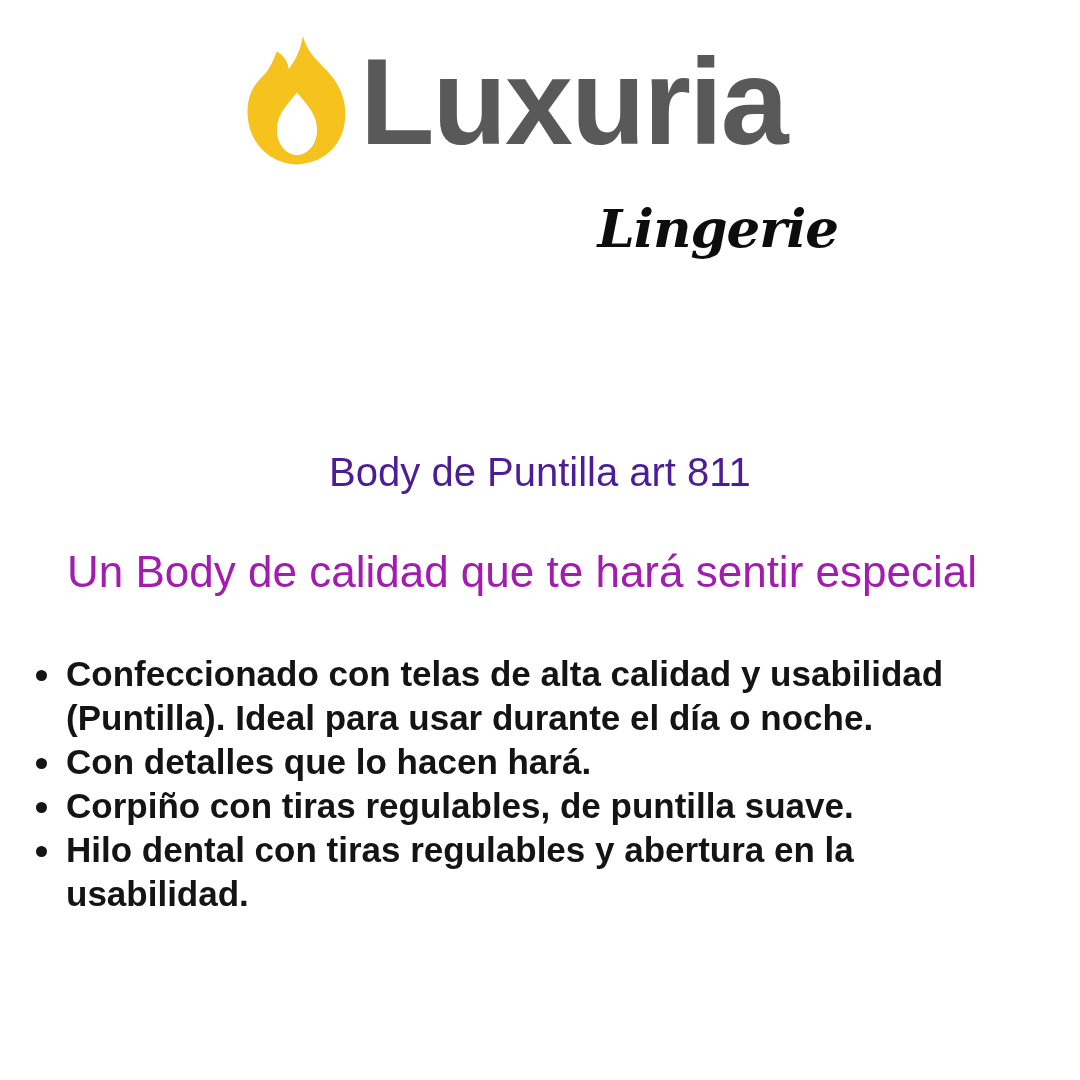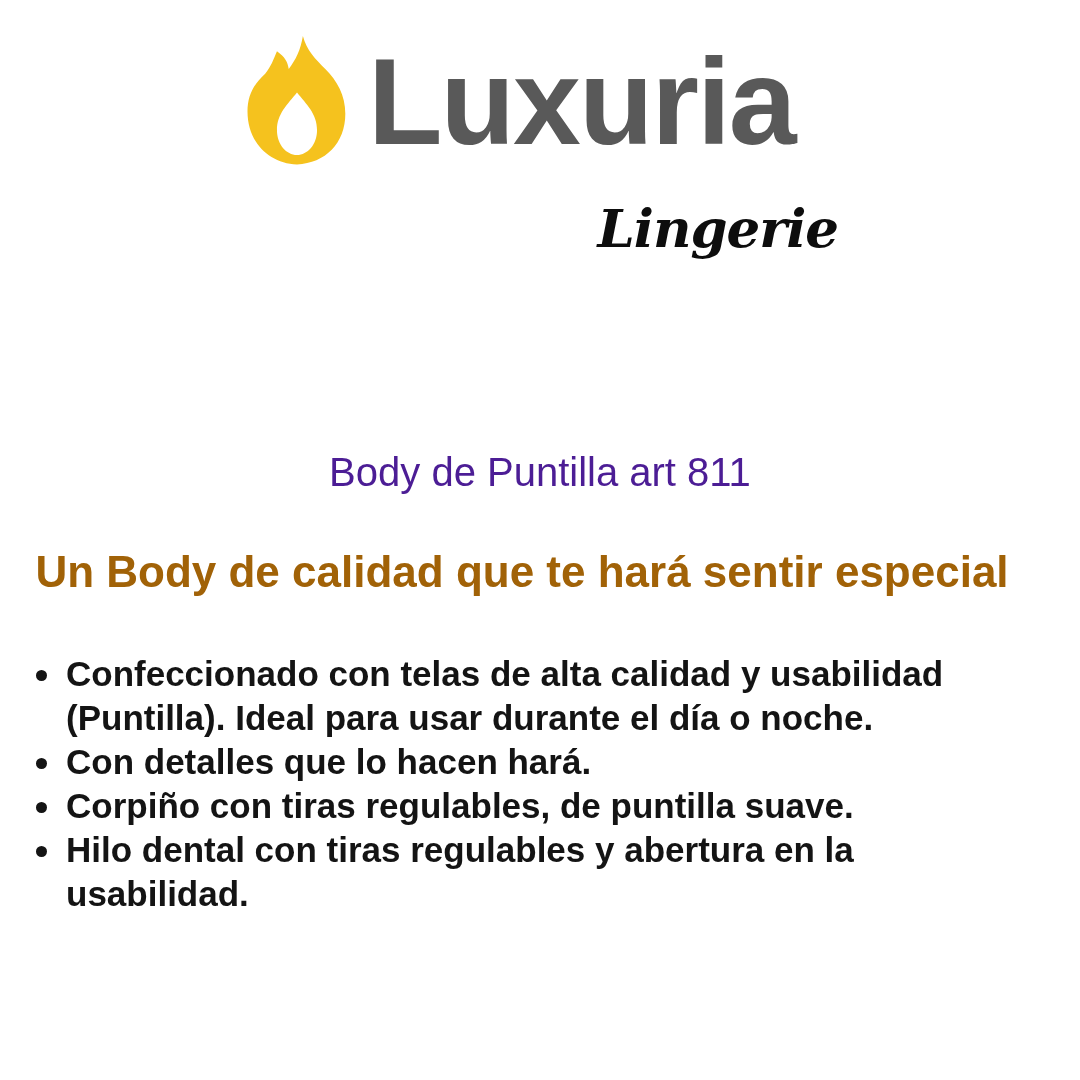--- a/index.html
+++ b/index.html
@@ -16,21 +16,21 @@
 
   
   .logo {
     position:absolute;
     left:238px; top:36px;
     width:602px;
   }
   .logo-row {
     display:flex;
     align-items:flex-start;
-    gap:12px;
+    gap:4px;
   }
   .flame { display:block; width:118px; height:132px; flex:0 0 auto; }
   .flame svg { width:100%; height:100%; display:block; }
   .brand {
     font-size:122px;
     font-weight:700;
     line-height:132px;
     letter-spacing:-2px;
     color:#595959;
     white-space:nowrap;
@@ -58,23 +58,23 @@
     font-weight:400;
     line-height:48px;
     color:#4c1d95;
   }
   .subtitle {
     position:absolute;
     left:0; top:546px;
     width:1044px;
     text-align:center;
     font-size:44px;
-    font-weight:700;
+    font-weight:400;
     line-height:52px;
-    color:#a16207;
+    color:#a21caf;
   }
   .features {
     position:absolute;
     left:34px; top:652px;
     width:940px;
     list-style-position:outside;
     padding-left:30px;
     font-size:35px;
     line-height:44px;
     color:#141414;

